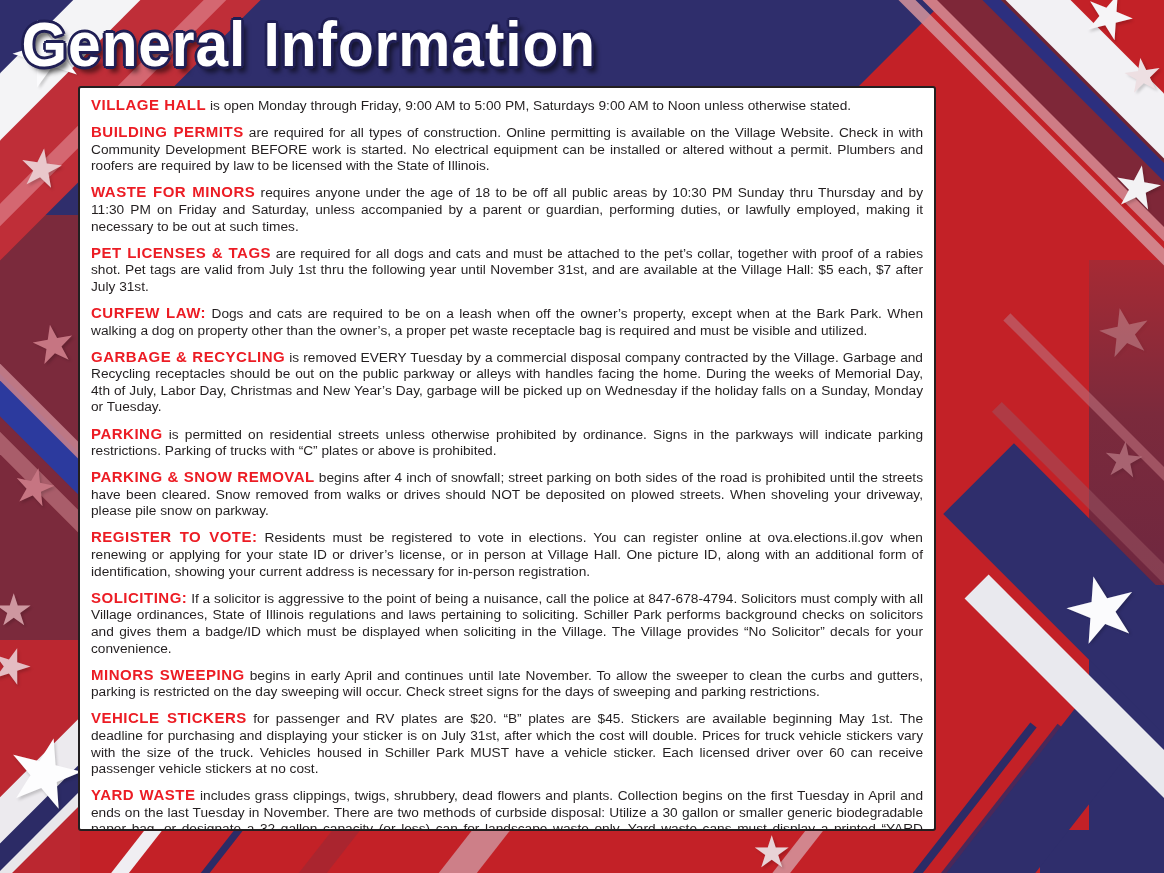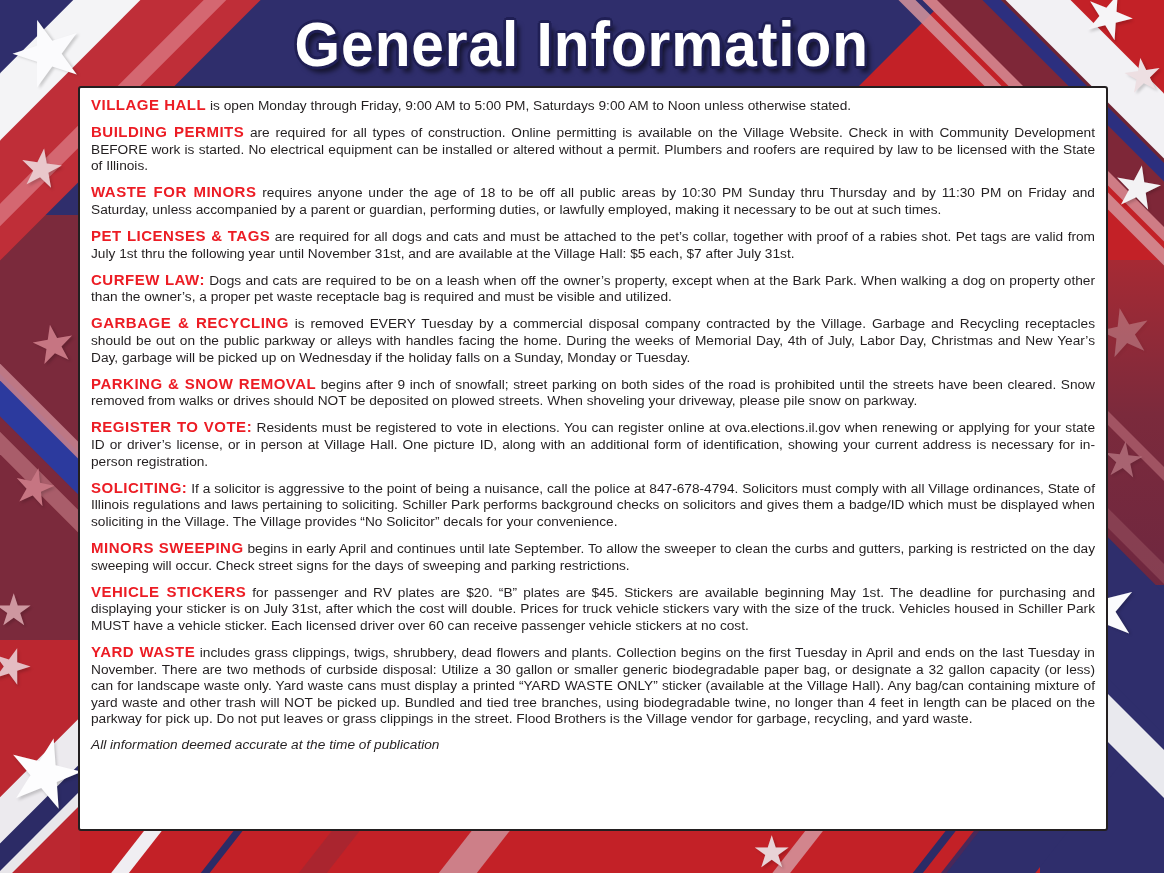--- a/index.html
+++ b/index.html
@@ -8,33 +8,33 @@
 
   
   #bg{position:absolute;inset:0;overflow:hidden;z-index:1;}
   .bar{position:absolute;}
   .rect{position:absolute;}
   .star{position:absolute;line-height:1;}
   .star::before{content:"\2605";}
 
   
   #title{
-    position:absolute;top:8px;left:0;right:0;z-index:5;text-align:center;
+    position:absolute;top:8px;left:0;right:0;z-index:5;
     font-weight:bold;font-size:63px;letter-spacing:1px;color:#ffffff;
     font-family:"Liberation Sans",sans-serif;
     text-shadow:
       -3px 0 #201f55, 3px 0 #201f55, 0 -3px #201f55, 0 3px #201f55,
       -2px -2px #201f55, 2px -2px #201f55, -2px 2px #201f55, 2px 2px #201f55,
       5px 6px 6px rgba(0,0,0,.6);
   }
   #title>span{display:inline-block;transform:scale(.93,1);}
 
   
   #infobox{
-    position:absolute;left:78px;top:86px;width:1030px;height:745px;z-index:10;
+    position:absolute;left:78px;top:86px;width:858px;height:745px;z-index:10;
     background:#ffffff;border:2px solid #231f20;border-radius:3px;
     box-sizing:border-box;padding:9px 11px 8px 11px;overflow:hidden;
   }
   .section{
     margin:0 0 9.5px 0;text-align:justify;
     font-size:13.7px;line-height:16.6px;color:#231f20;
   }
   .heading{color:#ec1c24;font-weight:bold;font-size:15px;letter-spacing:.5px;}
   #footer-note{
     margin-top:2px;font-style:italic;font-size:13.7px;line-height:16.6px;color:#231f20;
@@ -103,23 +103,24 @@
   </div>
 
   <div id="infobox">
     <div>
         <p class="section"><span class="heading">VILLAGE HALL</span><span> is open Monday through Friday, 9:00 AM to 5:00 PM, Saturdays 9:00 AM to Noon unless otherwise stated.</span></p>
         <p class="section"><span class="heading">BUILDING PERMITS</span><span> are required for all types of construction. Online permitting is available on the Village Website. Check in with Community Development BEFORE work is started. No electrical equipment can be installed or altered without a permit. Plumbers and roofers are required by law to be licensed with the State of Illinois.</span></p>
         <p class="section"><span class="heading">WASTE FOR MINORS</span><span> requires anyone under the age of 18 to be off all public areas by 10:30 PM Sunday thru Thursday and by 11:30 PM on Friday and Saturday, unless accompanied by a parent or guardian, performing duties, or lawfully employed, making it necessary to be out at such times.</span></p>
         <p class="section"><span class="heading">PET LICENSES &amp; TAGS</span><span> are required for all dogs and cats and must be attached to the pet’s collar, together with proof of a rabies shot. Pet tags are valid from July 1st thru the following year until November 31st, and are available at the Village Hall: $5 each, $7 after July 31st.</span></p>
         <p class="section"><span class="heading">CURFEW LAW:</span><span> Dogs and cats are required to be on a leash when off the owner’s property, except when at the Bark Park. When walking a dog on property other than the owner’s, a proper pet waste receptacle bag is required and must be visible and utilized.</span></p>
         <p class="section"><span class="heading">GARBAGE &amp; RECYCLING</span><span> is removed EVERY Tuesday by a commercial disposal company contracted by the Village. Garbage and Recycling receptacles should be out on the public parkway or alleys with handles facing the home. During the weeks of Memorial Day, 4th of July, Labor Day, Christmas and New Year’s Day, garbage will be picked up on Wednesday if the holiday falls on a Sunday, Monday or Tuesday.</span></p>
-        <p class="section"><span class="heading">PARKING &amp; SNOW REMOVAL</span><span> begins after 9 inch of snowfall; street parking on both sides of the road is prohibited until the streets have been cleared. Snow removed from walks or drives should NOT be deposited on plowed streets. When shoveling your driveway, please pile snow on parkway.</span></p>
+        <p class="section"><span class="heading">PARKING</span><span> is permitted on residential streets unless otherwise prohibited by ordinance. Signs in the parkways will indicate parking restrictions. Parking of trucks with “C” plates or above is prohibited.</span></p>
+        <p class="section"><span class="heading">PARKING &amp; SNOW REMOVAL</span><span> begins after 4 inch of snowfall; street parking on both sides of the road is prohibited until the streets have been cleared. Snow removed from walks or drives should NOT be deposited on plowed streets. When shoveling your driveway, please pile snow on parkway.</span></p>
         <p class="section"><span class="heading">REGISTER TO VOTE:</span><span> Residents must be registered to vote in elections. You can register online at ova.elections.il.gov when renewing or applying for your state ID or driver’s license, or in person at Village Hall. One picture ID, along with an additional form of identification, showing your current address is necessary for in-person registration.</span></p>
         <p class="section"><span class="heading">SOLICITING:</span><span> If a solicitor is aggressive to the point of being a nuisance, call the police at 847-678-4794. Solicitors must comply with all Village ordinances, State of Illinois regulations and laws pertaining to soliciting. Schiller Park performs background checks on solicitors and gives them a badge/ID which must be displayed when soliciting in the Village. The Village provides “No Solicitor” decals for your convenience.</span></p>
-        <p class="section"><span class="heading">MINORS SWEEPING</span><span> begins in early April and continues until late September. To allow the sweeper to clean the curbs and gutters, parking is restricted on the day sweeping will occur. Check street signs for the days of sweeping and parking restrictions.</span></p>
+        <p class="section"><span class="heading">MINORS SWEEPING</span><span> begins in early April and continues until late November. To allow the sweeper to clean the curbs and gutters, parking is restricted on the day sweeping will occur. Check street signs for the days of sweeping and parking restrictions.</span></p>
         <p class="section"><span class="heading">VEHICLE STICKERS</span><span> for passenger and RV plates are $20. “B” plates are $45. Stickers are available beginning May 1st. The deadline for purchasing and displaying your sticker is on July 31st, after which the cost will double. Prices for truck vehicle stickers vary with the size of the truck. Vehicles housed in Schiller Park MUST have a vehicle sticker. Each licensed driver over 60 can receive passenger vehicle stickers at no cost.</span></p>
         <p class="section"><span class="heading">YARD WASTE</span><span> includes grass clippings, twigs, shrubbery, dead flowers and plants. Collection begins on the first Tuesday in April and ends on the last Tuesday in November. There are two methods of curbside disposal: Utilize a 30 gallon or smaller generic biodegradable paper bag, or designate a 32 gallon capacity (or less) can for landscape waste only. Yard waste cans must display a printed “YARD WASTE ONLY” sticker (available at the Village Hall). Any bag/can containing mixture of yard waste and other trash will NOT be picked up. Bundled and tied tree branches, using biodegradable twine, no longer than 4 feet in length can be placed on the parkway for pick up. Do not put leaves or grass clippings in the street. Flood Brothers is the Village vendor for garbage, recycling, and yard waste.</span></p>
       </div>
     <p id="footer-note">All information deemed accurate at the time of publication</p>
   </div>
 
 </div>
 
 </body></html>

